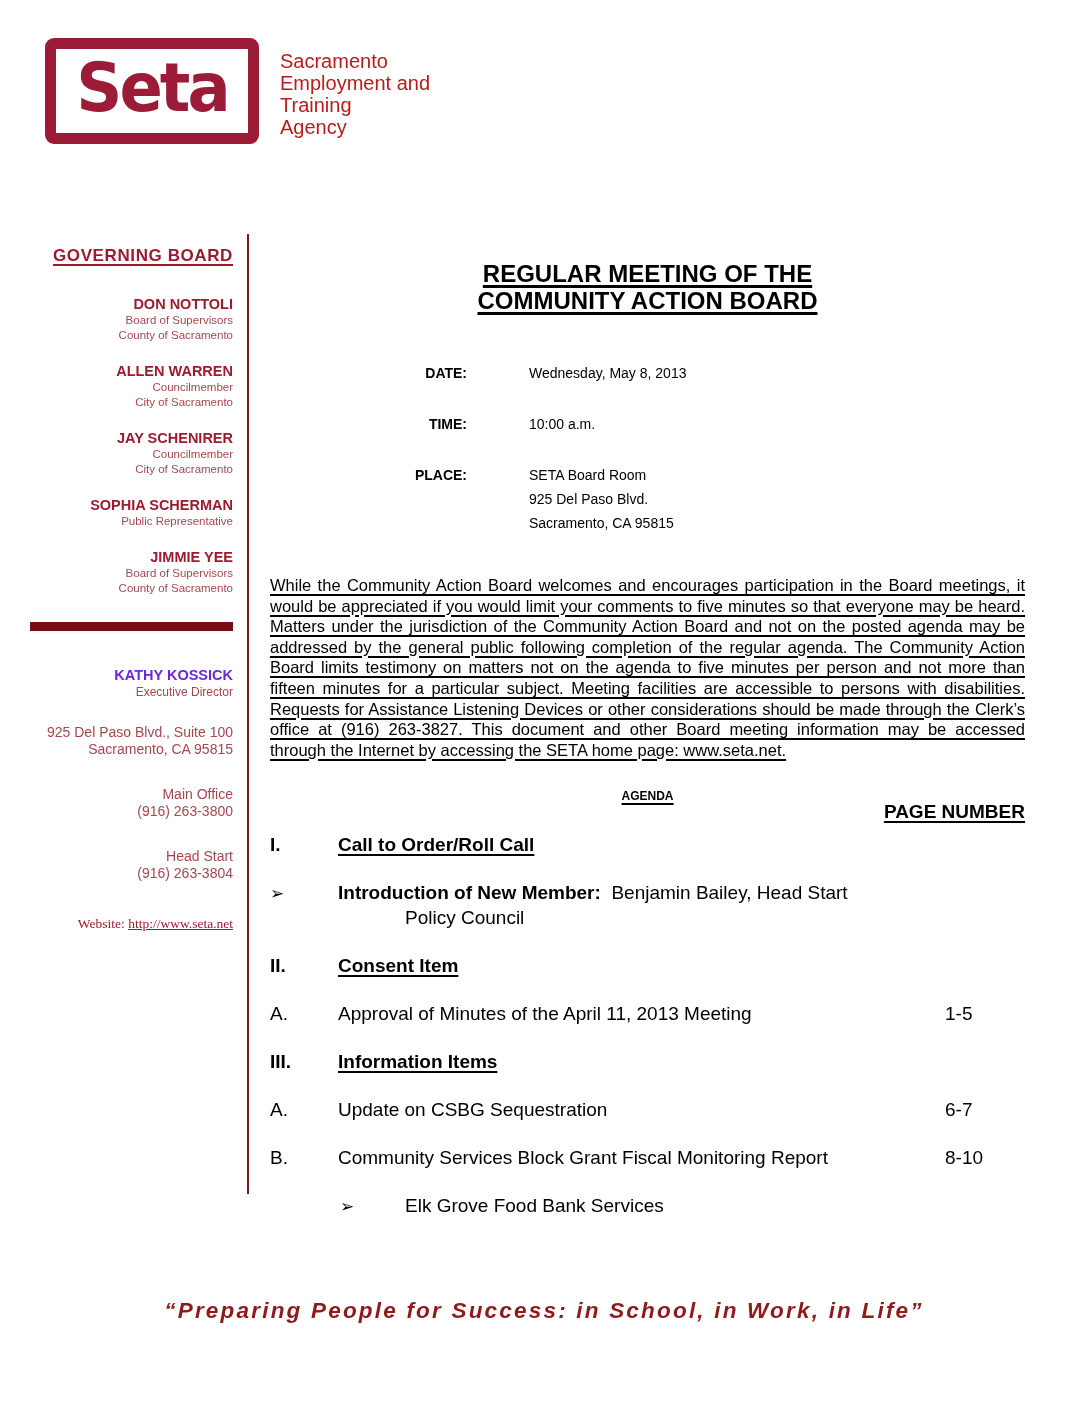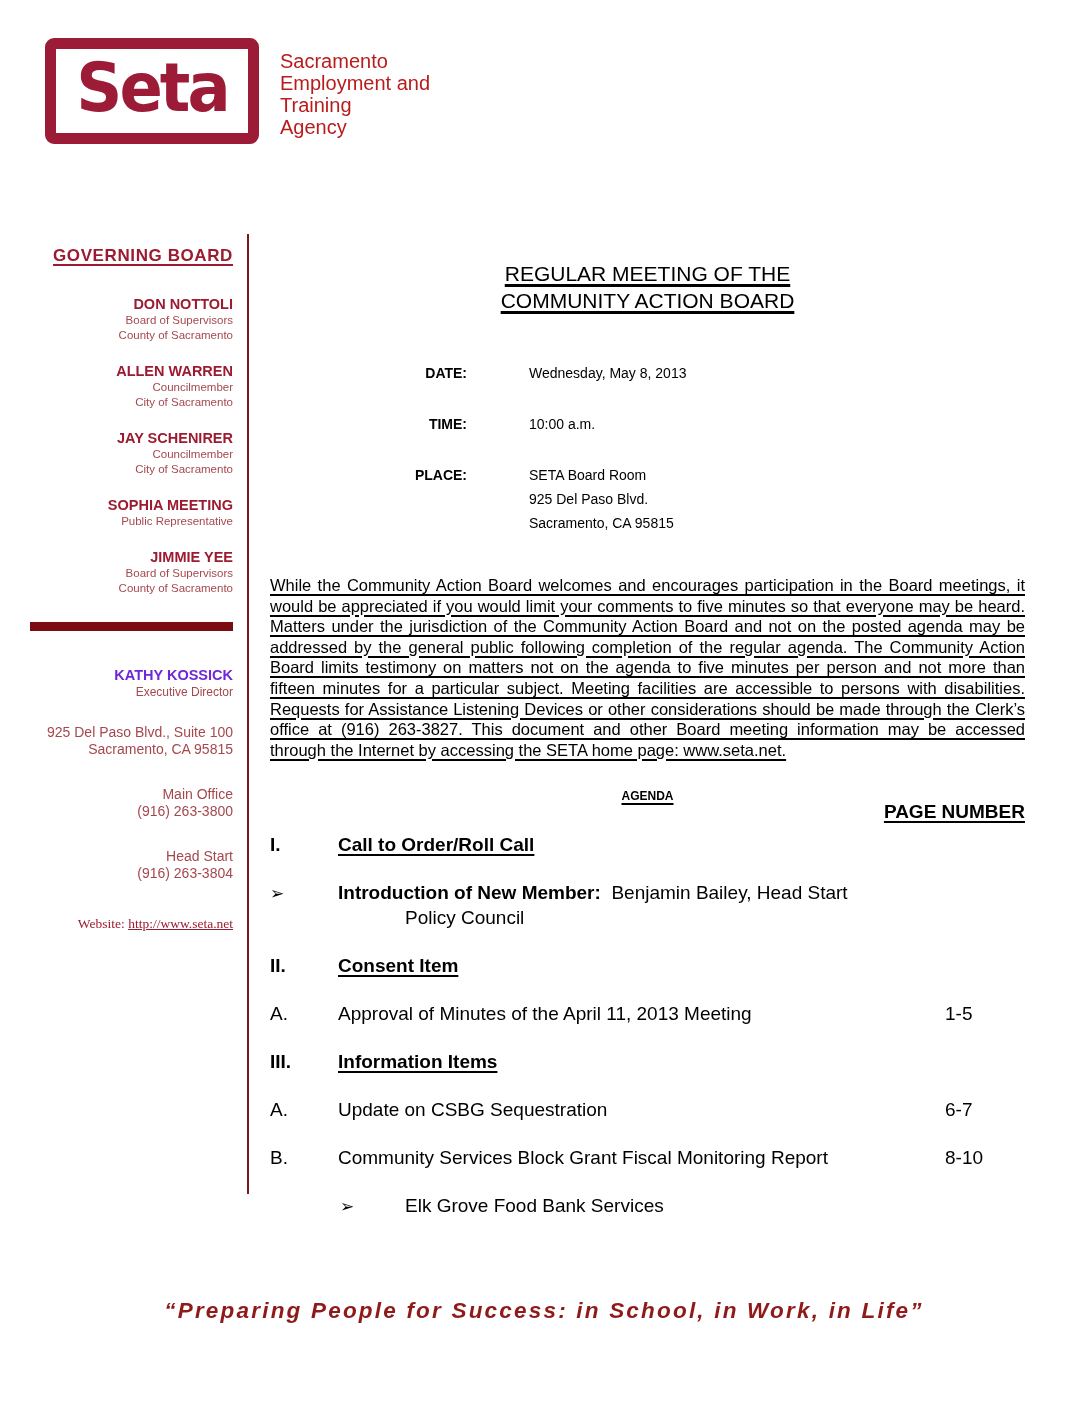--- a/index.html
+++ b/index.html
@@ -75,21 +75,21 @@
     background: #7b1a1e;
   }
 
   
   .main {
     position: absolute; left: 270px; top: 260px;
     width: 755px;
   }
   .doc-title {
     text-align: center;
-    font-size: 21px; font-weight: normal;
+    font-size: 24px; font-weight: bold;
     line-height: 27px;
   }
   .doc-title .tl {
     text-decoration: underline;
     text-decoration-thickness: 2.5px;
     text-underline-offset: 3px;
   }
   .meta { margin-top: 47px; margin-left: 0; }
   .meta-row { display: flex; margin-bottom: 27px; font-size: 14px; line-height: 24px; }
   .meta-label { width: 197px; text-align: right; font-weight: bold; flex: 0 0 197px; }
@@ -172,21 +172,21 @@
     <div class="member-name">ALLEN WARREN</div>
     <div class="member-line">Councilmember</div>
     <div class="member-line">City of Sacramento</div>
   </div>
   <div class="member">
     <div class="member-name">JAY SCHENIRER</div>
     <div class="member-line">Councilmember</div>
     <div class="member-line">City of Sacramento</div>
   </div>
   <div class="member">
-    <div class="member-name">SOPHIA MEETING</div>
+    <div class="member-name">SOPHIA SCHERMAN</div>
     <div class="member-line">Public Representative</div>
   </div>
   <div class="member">
     <div class="member-name">JIMMIE YEE</div>
     <div class="member-line">Board of Supervisors</div>
     <div class="member-line">County of Sacramento</div>
   </div>
 
   <div class="sb-bar"></div>
 

